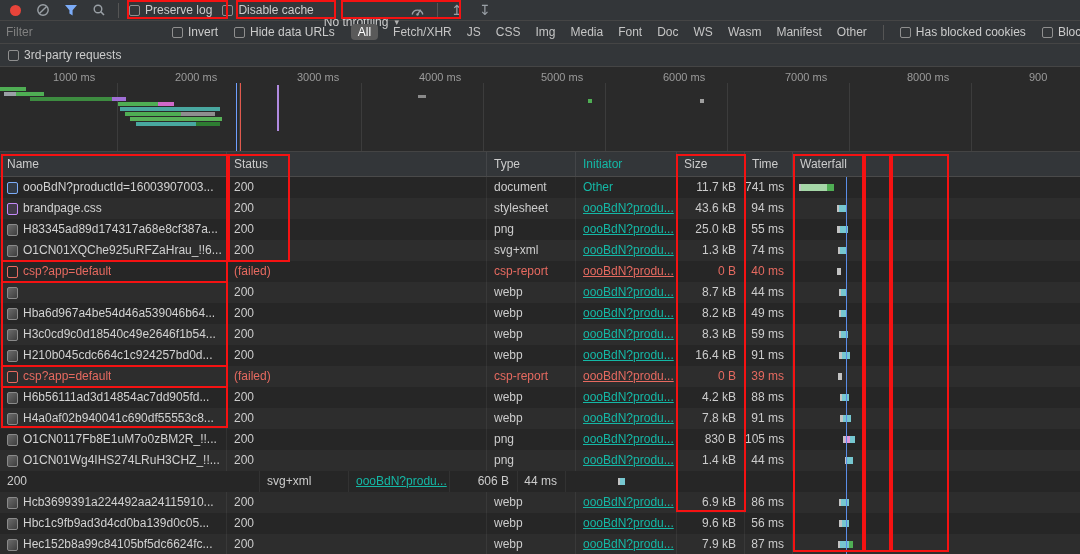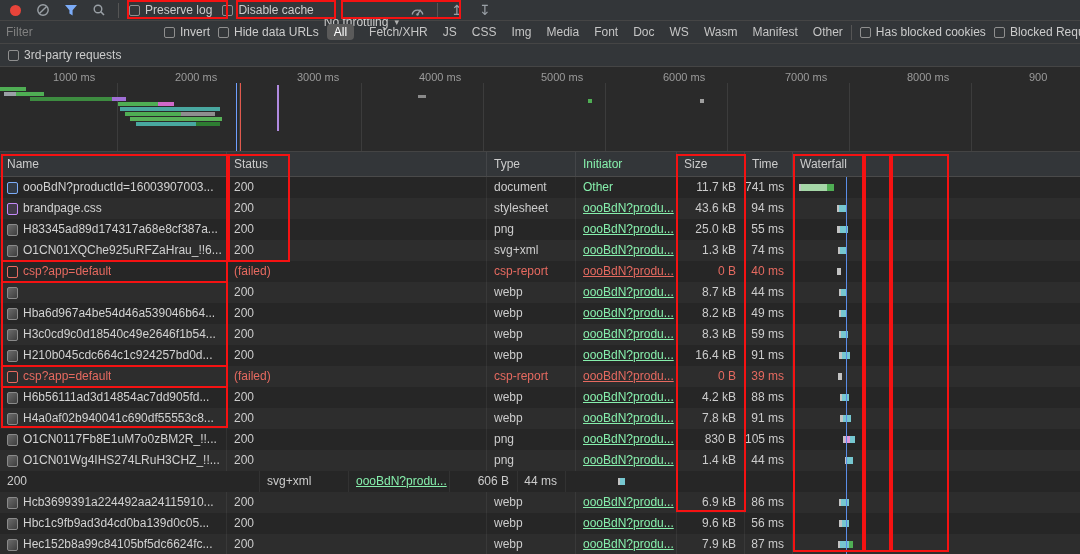--- a/index.html
+++ b/index.html
@@ -3,21 +3,21 @@
 <meta charset="utf-8">
 <style>
   * { margin:0; padding:0; box-sizing:border-box; }
   body { background:#1a1a1a; font-family:"Liberation Sans", sans-serif; }
   .screen { position:relative; width:1080px; height:554px; overflow:hidden;
             background:#282828; color:#cccccc; font-size:12px; }
 
   
   .toolbar { display:flex; align-items:center; background:#333639; border-bottom:1px solid #454545; }
   .tb1 { height:21px; padding:0 6px; gap:10px; }
-  .tb2 { height:23px; padding:0 6px; gap:8px; }
+  .tb2 { height:23px; padding:0 6px; gap:16px; }
   .tb3 { height:23px; padding:0 8px; gap:6px; }
   .tbtn { display:flex; align-items:center; justify-content:center; width:18px; height:16px; cursor:pointer; }
   .rec-dot { width:11px; height:11px; border-radius:50%; background:#e8443a; }
   .cb { display:inline-block; width:11px; height:11px; border:1px solid #8f8f8f; border-radius:2px;
         background:transparent; margin-right:5px; flex:none; }
   .cbgroup { display:flex; align-items:center; white-space:nowrap; }
   .vsep { width:1px; height:15px; background:#555; flex:none; }
   .select { display:flex; align-items:center; gap:6px; cursor:pointer; white-space:nowrap;margin-top:24px; }
   .caret { font-size:9px; color:#b0b0b0; }
   #filter-input { width:150px; height:16px; background:transparent; border:none; outline:none;
@@ -39,21 +39,21 @@
   .hcell { height:100%; line-height:25px; padding-left:7px; border-right:1px solid rgba(255,255,255,0.08);
            color:#cccccc; cursor:pointer; overflow:hidden; white-space:nowrap; }
   .tbody { position:relative; }
   .row { display:flex; height:21px; line-height:21px; white-space:nowrap; cursor:pointer; }
   .row.odd  { background:#262626; }
   .row.even { background:#2d2d2d; }
   .cell { height:21px; padding-left:7px; border-right:1px solid rgba(255,255,255,0.06); overflow:hidden; }
   .c0 { width:227px; display:flex; align-items:center; gap:5px; }
   .c1 { width:260px; }
   .c2 { width:89px; }
-  .c3 { width:101px; color:#86efac; }
+  .c3 { width:101px; color:#14b8a6; }
   .c4 { width:68px; }
   .c5 { width:48px; }
   .c6 { width:287px; position:relative; border-right:none; }
   .num { text-align:right; padding-right:8px; padding-left:0; }
   .link { text-decoration:underline; }
   .row.failed .cell, .row.failed .ntext { color:#e66a60; }
   .ntext { overflow:hidden; color:#d2d2d2; }
   .ficon { display:inline-block; width:11px; height:12px; border-radius:2px; flex:none; }
   .ic-document   { border:1px solid #7cacf8; background:rgba(124,172,248,0.15); }
   .ic-stylesheet { border:1px solid #c58af9; background:rgba(197,138,249,0.15); }

